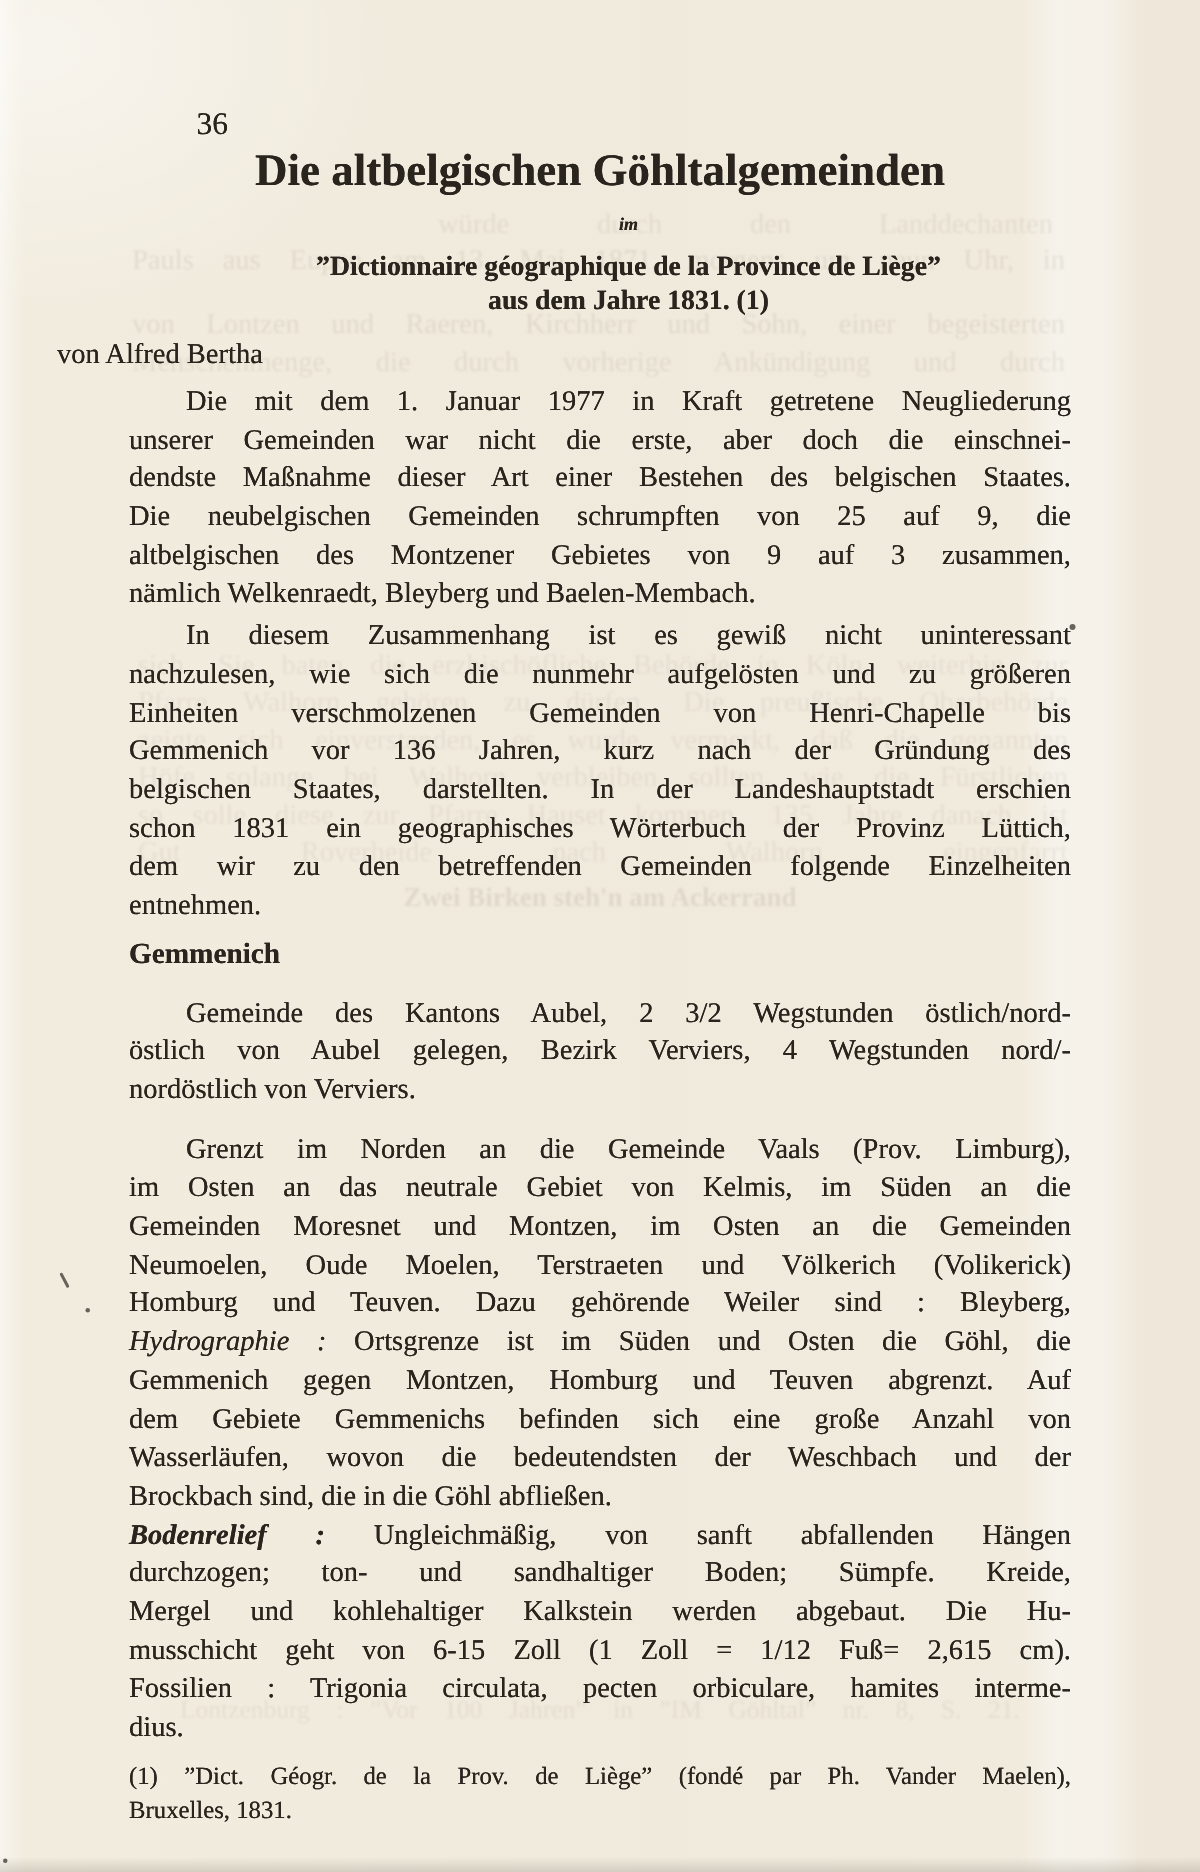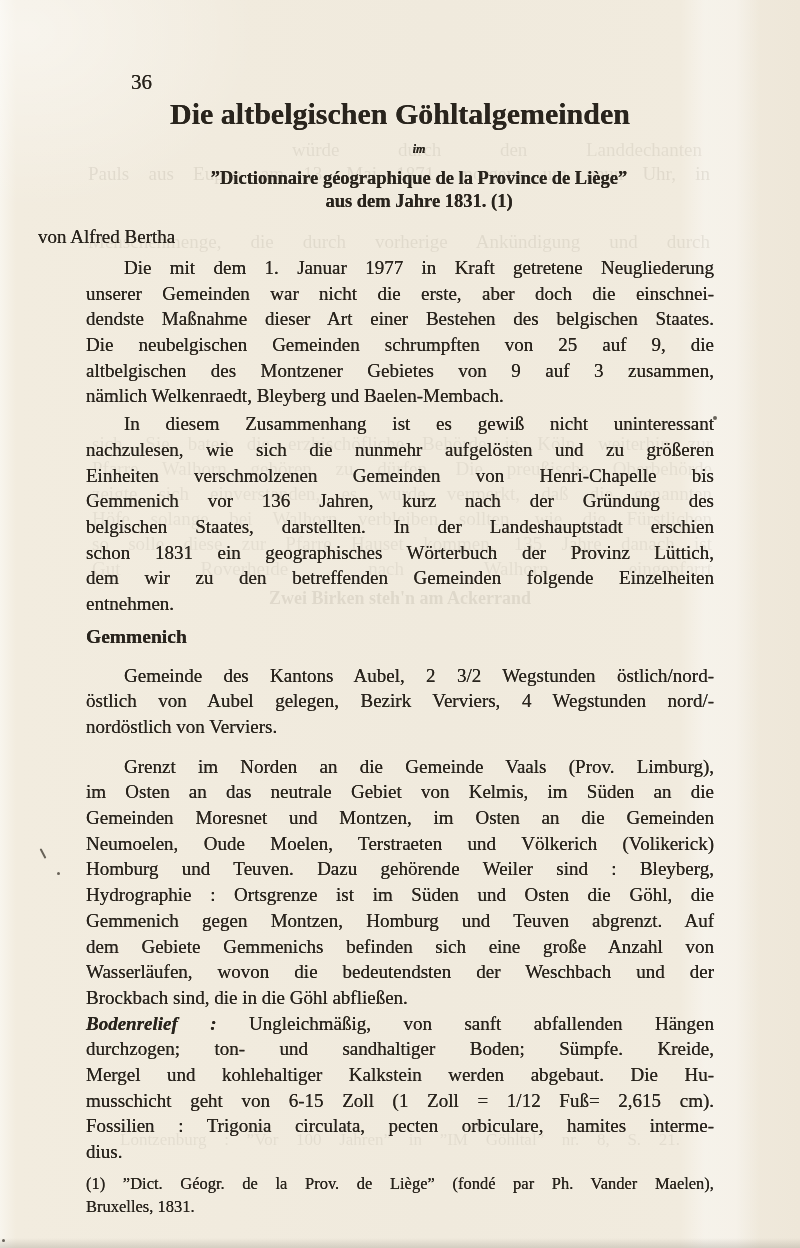--- a/index.html
+++ b/index.html
@@ -32,21 +32,21 @@
   .sub{font-size:18.5px;font-weight:bold;line-height:23px;}
   .sub1{margin-top:8px;}
   .byline{font-size:19px;text-align:left;padding-right:115px;margin-top:12px;line-height:23px;}
   .bodycol{position:relative;margin:7px 86px 0 86px;z-index:2;}
   .line{
     font-size:19px;line-height:25.7px;height:25.7px;
     text-align:left;overflow:visible;white-space:normal;
   }
   .line.j{text-align:justify;text-align-last:justify;}
   .line.in{text-indent:38px;}
-  .it{}
+  .it{font-style:italic;}
   .bit{font-style:italic;font-weight:bold;}
   .para{margin:2px 0 0 0;}
   .bodycol > .para:first-child{margin-top:0;}
   .para.spaced{margin-top:14px;}
   .heading{font-size:19.5px;font-weight:bold;line-height:26px;margin:7px 0 13px 0;}
   .footnote{margin-top:7px;}
   .footnote .line{font-size:16.5px;line-height:23.5px;height:23.5px;}
   
   .bleedlayer{position:absolute;inset:0;z-index:1;pointer-events:none;}
   .bleed{
@@ -59,20 +59,21 @@
   .speck{position:absolute;background:#3a342b;border-radius:50%;opacity:.75;}
 </style>
 </head>
 <body>
 
 <div class="page">
 
   <div class="bleedlayer">
       <div class="bleed" style="left: 292px; top: 138px; width: 410px; opacity: 0.12;">würde durch den Landdechanten</div>
       <div class="bleed" style="left: 88px; top: 162px; width: 622px; opacity: 0.14;">Pauls aus Eupen am 13. Mai 1871, morgens um neun Uhr, in</div>
+      <div class="bleed" style="left: 88px; top: 205px; width: 622px; opacity: 0.14;">von Lontzen und Raeren, Kirchherr und Sohn, einer begeisterten</div>
       <div class="bleed" style="left: 88px; top: 230px; width: 622px; opacity: 0.13;">Menschenmenge, die durch vorherige Ankündigung und durch</div>
       <div class="bleed" style="left: 92px; top: 432px; width: 620px; opacity: 0.1;">sich. Sie baten die erzbischöfliche Behörde in Köln, weiterhin zur</div>
       <div class="bleed" style="left: 92px; top: 457px; width: 620px; opacity: 0.1;">Pfarre Walhorn gehören zu dürfen. Die preußische Oberbehörde</div>
       <div class="bleed" style="left: 92px; top: 482px; width: 620px; opacity: 0.1;">zeigte sich einverstanden, es wurde vermerkt, daß die genannten</div>
       <div class="bleed" style="left: 92px; top: 507px; width: 620px; opacity: 0.1;">Höfe solange bei Walhorn verbleiben sollten, wie die Fürstlichen</div>
       <div class="bleed" style="left: 92px; top: 532px; width: 620px; opacity: 0.1;">so solle diese zur Pfarre Hauset kommen. 135 Jahre danach ist</div>
       <div class="bleed" style="left: 92px; top: 557px; width: 620px; opacity: 0.1;">Gut Roverheide nach Walhorn eingepfarrt</div>
       <div class="bleed bb bc" style="left: 230px; top: 586px; width: 340px; font-size: 18px; opacity: 0.15;">Zwei Birken steh'n am Ackerrand</div>
       <div class="bleed" style="left: 120px; top: 1128px; width: 560px; font-size: 17px; opacity: 0.11;">Lontzenburg : ”Vor 100 Jahren” in ”IM Göhltal” nr. 8, S. 21.</div>
       <div class="speck" style="left: 713px; top: 416px; width: 4px; height: 4px;"></div>

